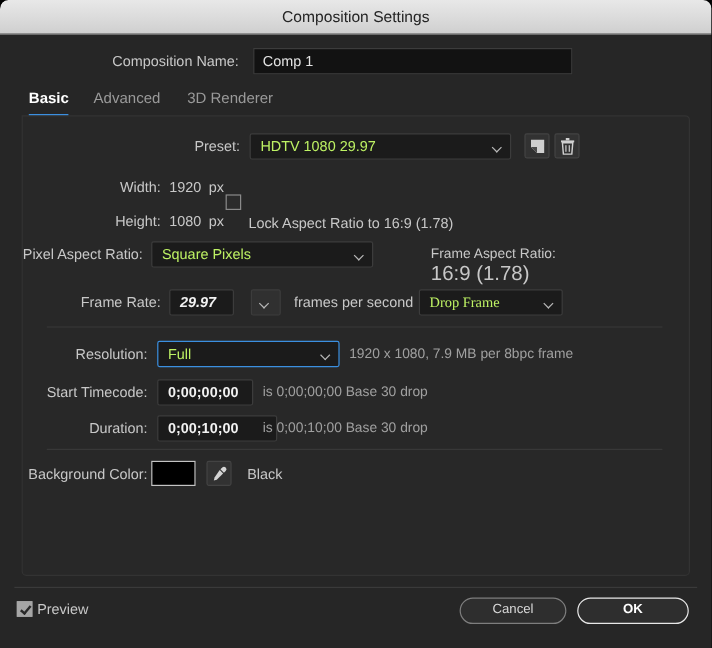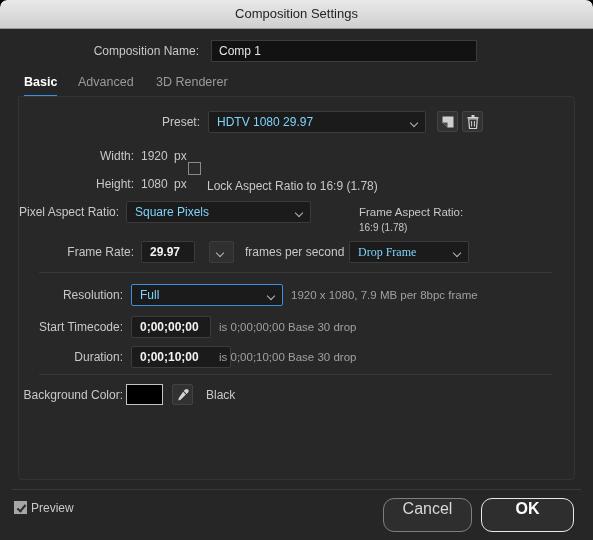--- a/index.html
+++ b/index.html
@@ -151,21 +151,21 @@
 
   .select {
     position: absolute;
     top: 0;
     height: 22px;
     background: #1b1b1b;
     border: 1px solid #3c3c3c;
     border-radius: 2px;
     box-sizing: border-box;
     font-size: 12px;
-    color: #7dd3fc;
+    color: #bef264;
     line-height: 20px;
     padding-left: 8px;
     white-space: nowrap;
     overflow: hidden;
     cursor: default;
   }
   .select.focused { border: 1px solid #3b8fe0; }
   .chev {
     position: absolute;
     right: 7px; top: 50%;
@@ -271,26 +271,26 @@
   .preview-label {
     position: absolute;
     left: 31px; top: 500px;
     line-height: 16px;
     font-size: 12px;
     color: #c8c8c8;
   }
   .pillbtn {
     position: absolute;
     top: 498px;
-    height: 34px;
+    height: 22px;
     border-radius: 11px;
     box-sizing: border-box;
     text-align: center;
     line-height: 19px;
-    font-size: 16px;
+    font-size: 11px;
     cursor: default;
     background: #2e2e2e;
   }
   .btn-cancel {
     left: 383px; width: 89px;
     border: 1px solid #7e7e7e;
     color: #d8d8d8;
   }
   .btn-ok {
     left: 481px; width: 93px;
@@ -361,26 +361,26 @@
       <div class="plain" style="left:155px;">px</div>
     </div>
 
     <div class="row" style="top:104px;">
       <div class="lbl" style="left:0; width:99px;">Pixel Aspect Ratio:</div>
       <div class="select" style="left:107px; width:185px;">
         <span>Square Pixels</span>
         <span class="chev"></span>
       </div>
       <div class="plain" style="left:340px; font-size:11.5px;">Frame Aspect Ratio:</div>
-      <div class="plain" style="left:340px; top:16px; font-size:10px;">16:9 (1.78)</div>
+      <div class="plain" style="left:340px; top:16px; font-size:17px;">16:9 (1.78)</div>
     </div>
 
     <div class="row" style="top:144px;">
       <div class="lbl" style="left:0; width:115px;">Frame Rate:</div>
-      <div class="field" style="left:122px; width:54px;">29.97</div>
+      <div class="field" style="left:122px; width:54px;font-style:italic;">29.97</div>
       <div class="minibtn" style="left:190px;">
         <span class="chev" style="right:9px;"></span>
       </div>
       <div class="plain" style="left:226px;">frames per second</div>
       <div class="select" style="left:330px; width:120px;font-family:Liberation Serif, serif;">
         <span>Drop Frame</span>
         <span class="chev"></span>
       </div>
     </div>
 

